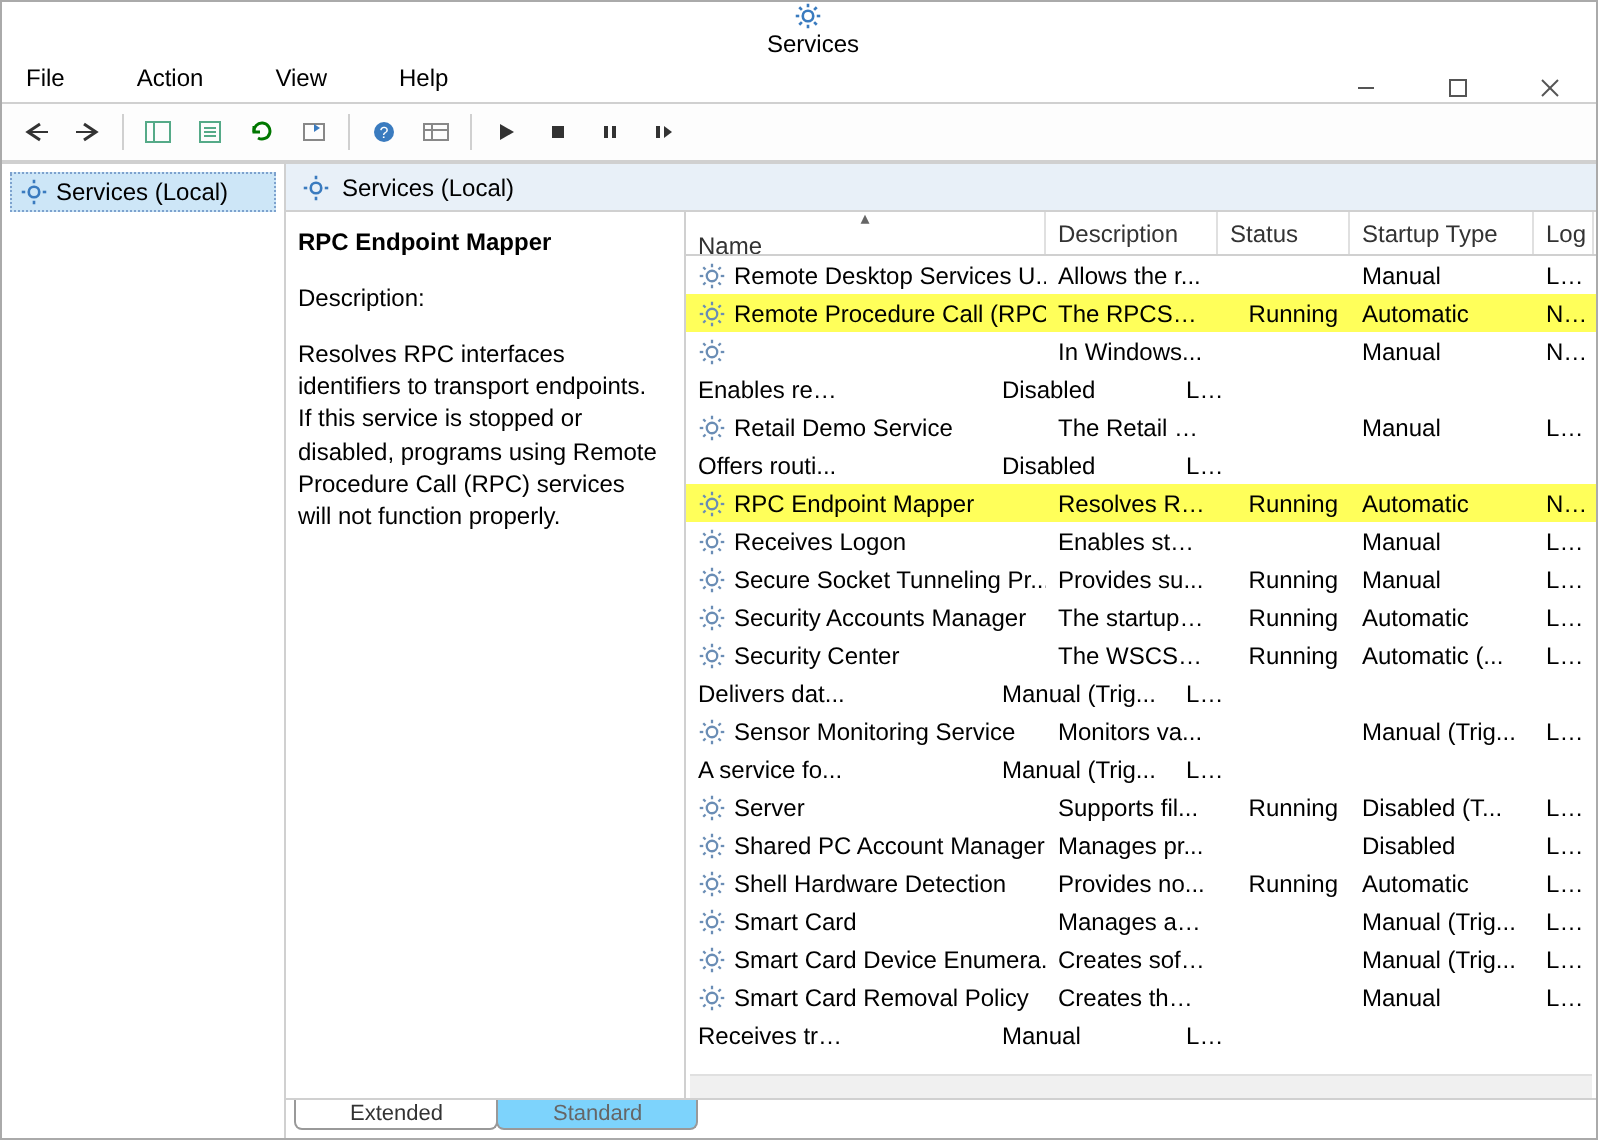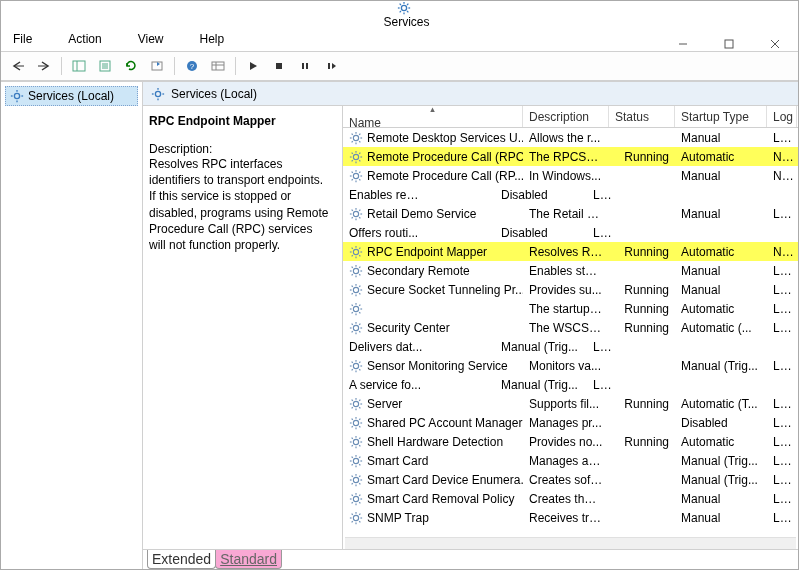--- a/index.html
+++ b/index.html
@@ -101,21 +101,21 @@
   .detail-pane {
     width: 200px;
     padding: 8px 10px 8px 6px;
     border-right: 1px solid #d0d0d0;
   }
   .detail-pane .sel-name {
     font-weight: bold;
     margin-bottom: 14px;
   }
   .detail-pane .desc-label {
-    margin-bottom: 0;
+    margin-bottom: 13px;
   }
   .detail-pane .desc-text {
     line-height: 1.35;
   }
   
   .list-pane {
     flex: 1;
     display: flex;
     flex-direction: column;
     min-width: 0;
@@ -172,30 +172,30 @@
   
   .bottom-tabs {
     height: 20px;
     border-top: 1px solid #d0d0d0;
     display: flex;
     align-items: flex-start;
     padding-left: 4px;
     background: #fff;
   }
   .tab {
-    font-size: 14px;
-    padding: 1px 4px;
+    font-size: 11px;
+    padding: 1px 27px;
     border: 1px solid #999;
     border-top: none;
     border-radius: 0 0 4px 4px;
     background: #fff;
     margin-right: -1px;
     color: #333;
   }
-  .tab.inactive { background: #f9a8d4; color: #666; text-decoration: underline; }
+  .tab.inactive { background: #7dd3fc; color: #666; }
   .hbar {
     height: 12px;
     background: #f0f0f0;
     border-top: 1px solid #e0e0e0;
     margin: 0 2px;
   }
 </style>
 </head>
 <body>
 
@@ -433,21 +433,20 @@
                       <line x1="8" y1="13" x2="8" y2="15"></line>
                       <line x1="1" y1="8" x2="3" y2="8"></line>
                       <line x1="13" y1="8" x2="15" y2="8"></line>
                       <line x1="3" y1="3" x2="4.3" y2="4.3"></line>
                       <line x1="11.7" y1="11.7" x2="13" y2="13"></line>
                       <line x1="3" y1="13" x2="4.3" y2="11.7"></line>
                       <line x1="11.7" y1="4.3" x2="13" y2="3"></line>
                     </g>
                   </svg>
                 </span>
-                <span>Remote Procedure Call (RP...</span>
               </div>
               <div class="c-desc">In Windows...</div>
               <div class="c-status"></div>
               <div class="c-startup">Manual</div>
               <div class="c-logon">Net</div>
             </div>
             <div class="row">
               <div class="c-desc">Enables rem...</div>
               <div class="c-status"></div>
               <div class="c-startup">Disabled</div>
@@ -517,21 +516,21 @@
                       <line x1="8" y1="13" x2="8" y2="15"></line>
                       <line x1="1" y1="8" x2="3" y2="8"></line>
                       <line x1="13" y1="8" x2="15" y2="8"></line>
                       <line x1="3" y1="3" x2="4.3" y2="4.3"></line>
                       <line x1="11.7" y1="11.7" x2="13" y2="13"></line>
                       <line x1="3" y1="13" x2="4.3" y2="11.7"></line>
                       <line x1="11.7" y1="4.3" x2="13" y2="3"></line>
                     </g>
                   </svg>
                 </span>
-                <span>Secondary Remote</span>
+                <span>Receives Logon</span>
               </div>
               <div class="c-desc">Enables star...</div>
               <div class="c-status"></div>
               <div class="c-startup">Manual</div>
               <div class="c-logon">Loc</div>
             </div>
             <div class="row">
               <div class="c-name">
                 <span class="gear-icon">
                   <svg viewBox="0 0 16 16">
@@ -565,20 +564,21 @@
                       <line x1="8" y1="13" x2="8" y2="15"></line>
                       <line x1="1" y1="8" x2="3" y2="8"></line>
                       <line x1="13" y1="8" x2="15" y2="8"></line>
                       <line x1="3" y1="3" x2="4.3" y2="4.3"></line>
                       <line x1="11.7" y1="11.7" x2="13" y2="13"></line>
                       <line x1="3" y1="13" x2="4.3" y2="11.7"></line>
                       <line x1="11.7" y1="4.3" x2="13" y2="3"></line>
                     </g>
                   </svg>
                 </span>
+                <span>Security Accounts Manager</span>
               </div>
               <div class="c-desc">The startup ...</div>
               <div class="c-status">Running</div>
               <div class="c-startup">Automatic</div>
               <div class="c-logon">Loc</div>
             </div>
             <div class="row">
               <div class="c-name">
                 <span class="gear-icon">
                   <svg viewBox="0 0 16 16">
@@ -652,21 +652,21 @@
                       <line x1="11.7" y1="11.7" x2="13" y2="13"></line>
                       <line x1="3" y1="13" x2="4.3" y2="11.7"></line>
                       <line x1="11.7" y1="4.3" x2="13" y2="3"></line>
                     </g>
                   </svg>
                 </span>
                 <span>Server</span>
               </div>
               <div class="c-desc">Supports fil...</div>
               <div class="c-status">Running</div>
-              <div class="c-startup">Automatic (T...</div>
+              <div class="c-startup">Disabled (T...</div>
               <div class="c-logon">Loc</div>
             </div>
             <div class="row">
               <div class="c-name">
                 <span class="gear-icon">
                   <svg viewBox="0 0 16 16">
                     <circle cx="8" cy="8" r="3" fill="none" stroke="#6a8db5" stroke-width="1.3"></circle>
                     <g stroke="#6a8db5" stroke-width="1.3">
                       <line x1="8" y1="1" x2="8" y2="3"></line>
                       <line x1="8" y1="13" x2="8" y2="15"></line>
@@ -776,38 +776,20 @@
                   </svg>
                 </span>
                 <span>Smart Card Removal Policy</span>
               </div>
               <div class="c-desc">Creates the s...</div>
               <div class="c-status"></div>
               <div class="c-startup">Manual</div>
               <div class="c-logon">Loc</div>
             </div>
             <div class="row">
-              <div class="c-name">
-                <span class="gear-icon">
-                  <svg viewBox="0 0 16 16">
-                    <circle cx="8" cy="8" r="3" fill="none" stroke="#6a8db5" stroke-width="1.3"></circle>
-                    <g stroke="#6a8db5" stroke-width="1.3">
-                      <line x1="8" y1="1" x2="8" y2="3"></line>
-                      <line x1="8" y1="13" x2="8" y2="15"></line>
-                      <line x1="1" y1="8" x2="3" y2="8"></line>
-                      <line x1="13" y1="8" x2="15" y2="8"></line>
-                      <line x1="3" y1="3" x2="4.3" y2="4.3"></line>
-                      <line x1="11.7" y1="11.7" x2="13" y2="13"></line>
-                      <line x1="3" y1="13" x2="4.3" y2="11.7"></line>
-                      <line x1="11.7" y1="4.3" x2="13" y2="3"></line>
-                    </g>
-                  </svg>
-                </span>
-                <span>SNMP Trap</span>
-              </div>
               <div class="c-desc">Receives tra...</div>
               <div class="c-status"></div>
               <div class="c-startup">Manual</div>
               <div class="c-logon">Loc</div>
             </div>
           </div>
         <div class="hbar"></div>
       </div>
     </div>
 

